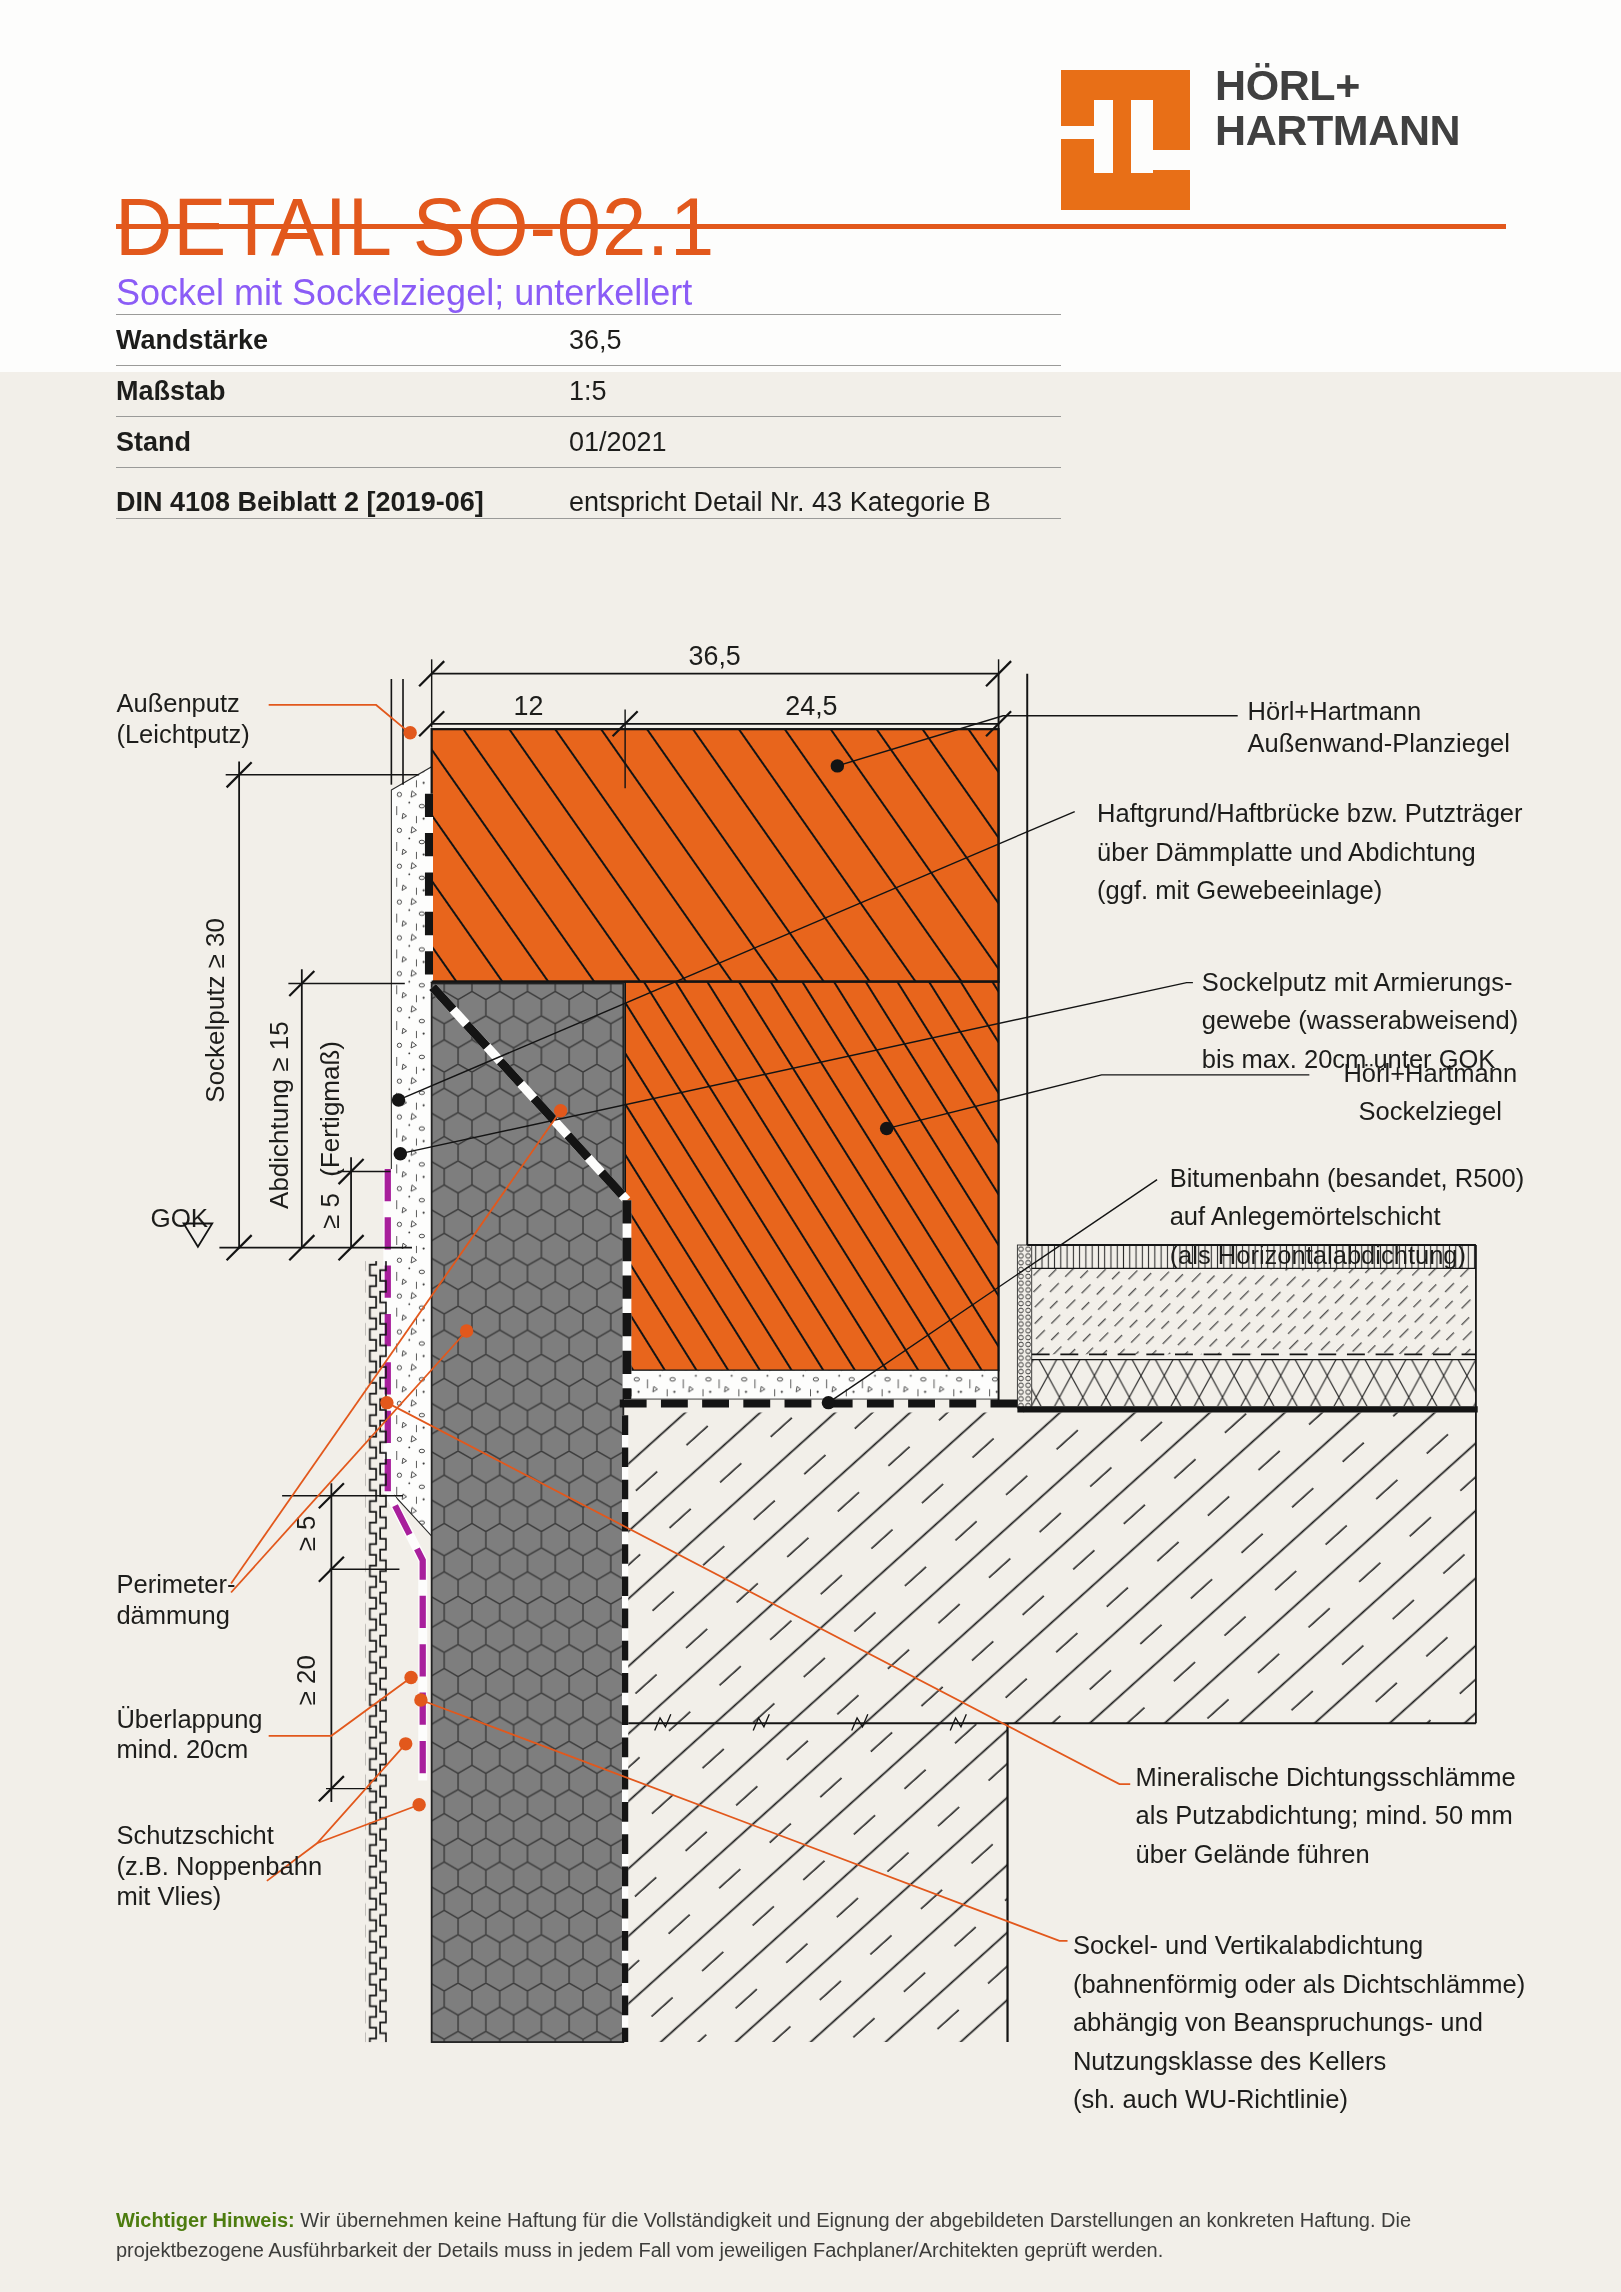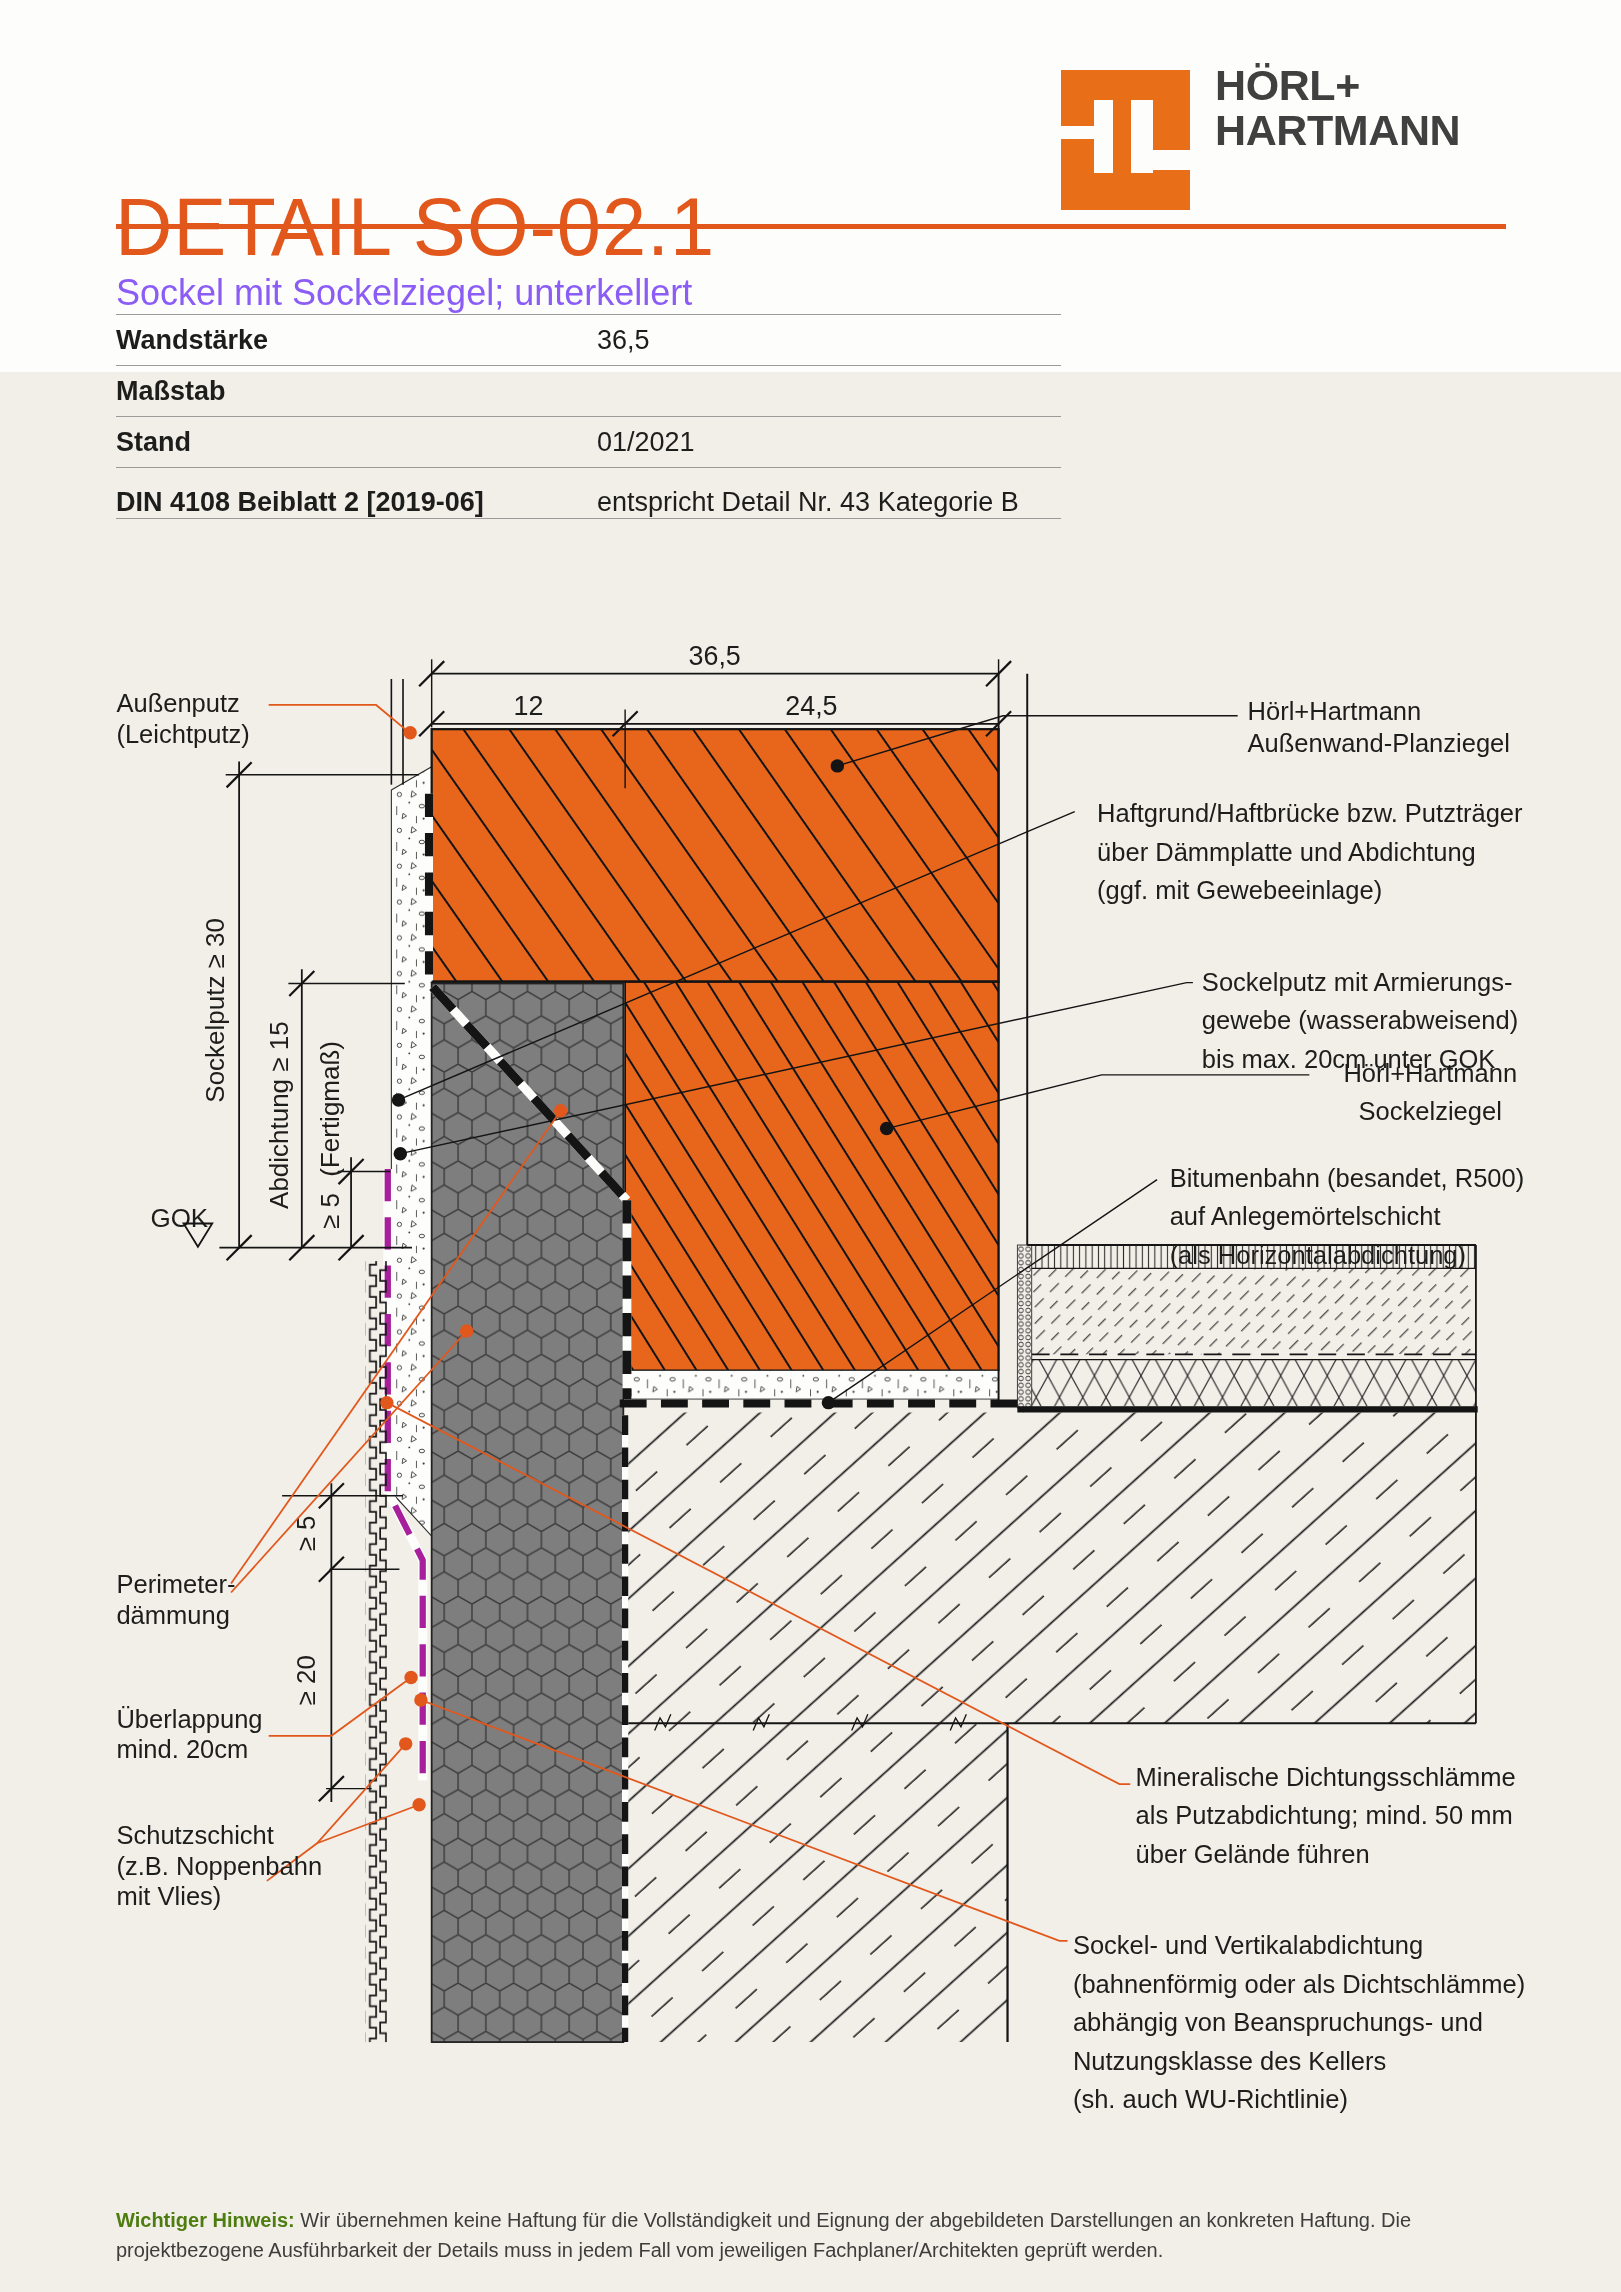--- a/index.html
+++ b/index.html
@@ -5,21 +5,21 @@
   html,body{margin:0;padding:0;background:#fff;}
   .page{position:relative;width:1621px;height:2293px;background:#fdfdfc;overflow:hidden;
         font-family:"Liberation Sans",sans-serif;color:#1d1d1b;}
   .beige{position:absolute;left:0;top:372px;width:1621px;height:1921px;background:#F2EFE9;}
   .drawing-svg{position:absolute;left:0;top:0;width:1621px;height:2293px;}
   .hdr-title{position:absolute;left:115px;top:125px;font-size:82px;font-weight:400;
              letter-spacing:0.9px;color:#E2581C;transform:scaleX(.97);transform-origin:left top;}
   .rule-orange{position:absolute;left:116px;top:224px;width:1390px;height:4.5px;background:#E2581C;}
   .hdr-subtitle{position:absolute;left:116px;top:272px;font-size:36px;color:#8b5cf6;}
   .spec-table{position:absolute;left:116px;top:314px;width:945px;}
-  .spec-row{display:flex;align-items:center;height:50px;border-top:1.8px solid #9a9a98;font-size:27px;gap:28px;}
+  .spec-row{display:flex;align-items:center;height:50px;border-top:1.8px solid #9a9a98;font-size:27px;}
   .spec-row:last-child{border-bottom:1.8px solid #9a9a98;align-items:flex-end;}
   .spec-label{width:453px;font-weight:700;}
   .spec-value{flex:1;font-weight:400;}
   .logo{position:absolute;left:1061px;top:68px;}
   .logo-box{position:absolute;left:0;top:1.8px;width:129px;height:140px;background:#E86F17;}
   .logo-box i{position:absolute;background:#fdfdfc;}
   .lb-slot-left{left:0;top:56px;width:33px;height:13.4px;}
   .lb-bar-a{left:33px;top:30px;width:19px;height:73px;}
   .lb-bar-b{left:70px;top:30px;width:21.5px;height:73px;}
   .lb-slot-right{left:91px;top:80px;width:38px;height:20.6px;}
@@ -290,20 +290,21 @@
   <div class="rule-orange"></div>
   <div class="hdr-subtitle">Sockel mit Sockelziegel; unterkellert</div>
 
   <div class="spec-table">
     <div class="spec-row">
       <span class="spec-label">Wandstärke</span>
       <span class="spec-value">36,5</span>
     </div>
     <div class="spec-row">
       <span class="spec-label">Maßstab</span>
+      <span class="spec-value">1:5</span>
     </div>
     <div class="spec-row">
       <span class="spec-label">Stand</span>
       <span class="spec-value">01/2021</span>
     </div>
     <div class="spec-row">
       <span class="spec-label">DIN 4108 Beiblatt 2 [2019-06]</span>
       <span class="spec-value">entspricht Detail Nr. 43 Kategorie B</span>
     </div>
   </div>

